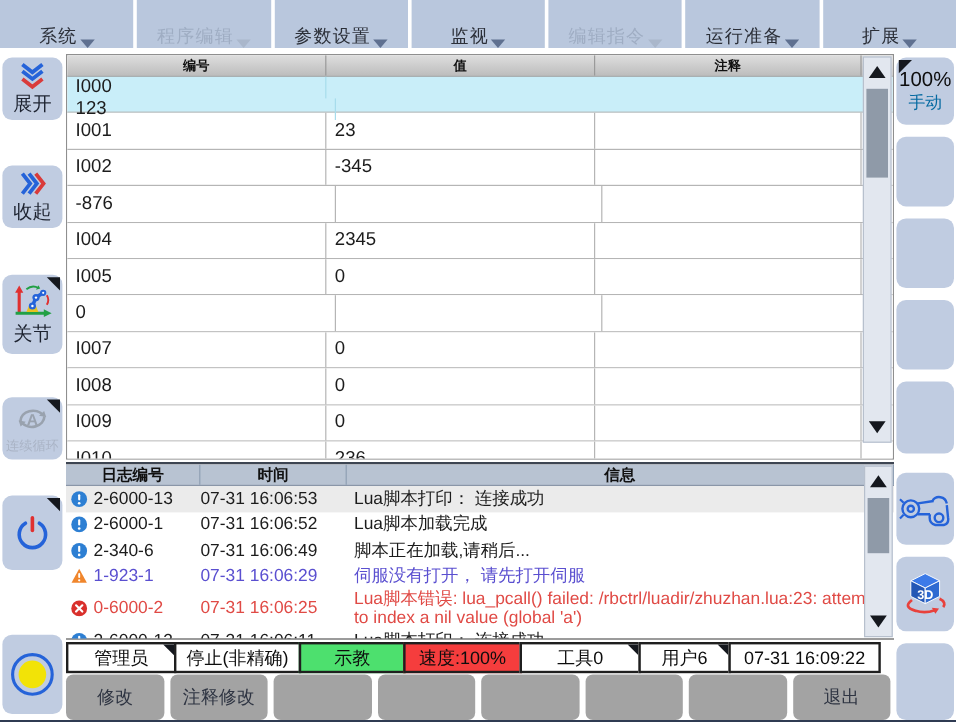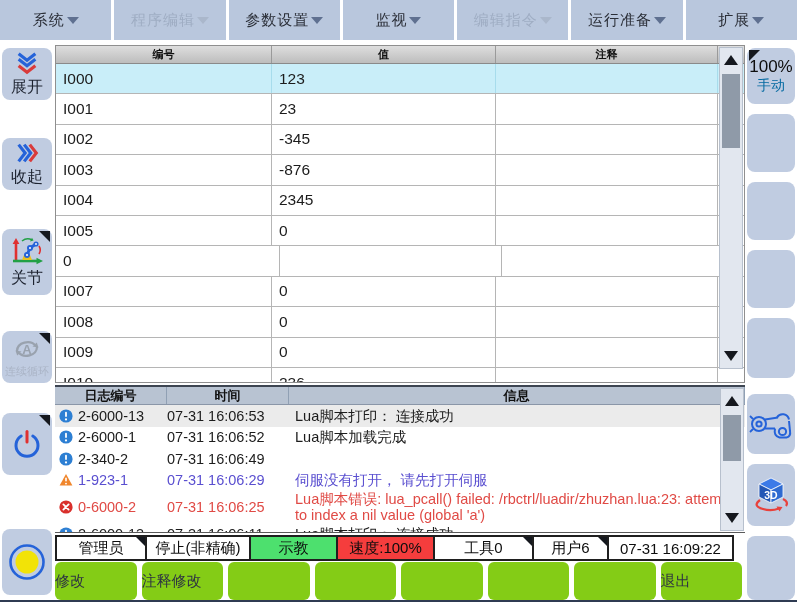--- a/index.html
+++ b/index.html
@@ -2,41 +2,41 @@
 <html><head>
 <meta charset="utf-8">
 <style>
   * { box-sizing: border-box; margin: 0; padding: 0; }
   html,body { background:#fff; }
   body { font-family:"Liberation Sans","DejaVu Sans",sans-serif; }
   .page { position:relative; width:797px; height:602px; background:#fff; overflow:hidden; border-bottom:2px solid #2f3b52;}
 
   
   .menubar { position:absolute; left:0; top:0; width:797px; height:40px; background:#fff; display:flex; gap:3px; }
-  .menu-item { flex:1; background:#b9c7dd; display:flex; align-items:center; justify-content:center; gap:2px; cursor:pointer; }
+  .menu-item { flex:1; background:#b9c7dd; display:flex; align-items:flex-end; justify-content:center; gap:2px; cursor:pointer; }
   .menu-label { font-size:15px; color:#2b2f38; letter-spacing:1px; }
   .caret { width:0; height:0; border-left:6px solid transparent; border-right:6px solid transparent; border-top:7px solid #5f7090; }
   .menu-item.disabled .menu-label { color:#9fadc3; }
   .menu-item.disabled .caret { border-top-color:#aab7cb; }
 
   
   .sbtn { position:absolute; left:2px; width:50px; background:#c0cce1; border-radius:8px; display:flex; flex-direction:column; align-items:center; justify-content:center; gap:1px; cursor:pointer; }
   .sbtn .lbl { font-size:16px; color:#1d2330; }
   .sbtn.disabled .lbl { color:#aab4c6; font-size:11px; }
   .corner-tr { position:absolute; top:2px; right:2px; width:0; height:0; border-top:11px solid #15181e; border-left:11px solid transparent; }
   .corner-tl { position:absolute; top:2px; left:2px; width:0; height:0; border-top:11px solid #15181e; border-right:11px solid transparent; }
 
   
   .var-table { position:absolute; left:55px; top:45px; width:690px; height:338px; background:#fff; border:1px solid #8f8f8f; overflow:hidden; }
   .vt-header { display:flex; height:18px; background:linear-gradient(#dedede,#bdbdbd); border-bottom:1px solid #8a8a8a; }
   .vt-header > div { font-size:11px; font-weight:bold; color:#111; display:flex; align-items:center; justify-content:center; border-right:1px solid #9a9a9a; }
   .vt-c1 { width:216px; } .vt-c2 { width:224px; } .vt-c3 { width:222px; }
   .vt-row { display:flex; height:30.4px; background:#fff; border-bottom:1px solid #b5b5b5; cursor:pointer; }
   .vt-row > div { font-size:15.5px; color:#1c1c1c; display:flex; align-items:center; padding-left:7px; border-right:1px solid #b5b5b5; }
-  .vt-row.selected { background:#c9eef9; }
+  .vt-row.selected { background:#c9eef9;flex-direction:column; }
   .vt-row.selected > div { border-right-color:#a7dcec; }
 
   
   .scrollbar { position:absolute; width:24px; background:#e2e7ef; border:1px solid #b7c0cd; }
   .vt-sb { right:1px; top:1px; height:322px; }
   .log-sb { right:1px; top:1px; height:143px; }
   .sb-up, .sb-down { position:absolute; left:50%; transform:translateX(-50%); width:0; height:0; cursor:pointer; }
   .sb-up { top:7px; border-left:7px solid transparent; border-right:7px solid transparent; border-bottom:10px solid #15181e; }
   .sb-down { bottom:7px; border-left:7px solid transparent; border-right:7px solid transparent; border-top:10px solid #15181e; }
   .sb-thumb { position:absolute; left:2px; right:2px; background:#8f9aa8; cursor:grab; }
@@ -60,21 +60,21 @@
   
   .statusbar { position:absolute; left:55px; top:535px; width:687px; height:26px; display:flex; }
   .seg { border:2px solid #1f1f1f; background:#fff; display:flex; align-items:center; justify-content:center; font-size:15px; color:#0d0d0d; position:relative; margin-left:-2px; }
   .seg:first-child { margin-left:0; }
   .seg-role { width:92px; } .seg-run { width:106px; } .seg-mode { width:89px; background:#4de06e; }
   .seg-speed { width:99px; background:#f53d3d; } .seg-tool { width:101px; } .seg-user { width:77px; } .seg-time { width:127px; }
   .seg .flag { position:absolute; top:0; right:0; width:0; height:0; border-top:9px solid #15181e; border-left:9px solid transparent; }
 
   
   .btnrow { position:absolute; left:55px; top:562px; width:687px; height:38px; display:flex; gap:5px; }
-  .bbtn { flex:1; background:#84cc16; border-radius:6px; display:flex; align-items:center; justify-content:flex-start; font-size:15px; color:#2e3442; cursor:pointer; }
+  .bbtn { flex:1; background:#a3a3a3; border-radius:6px; display:flex; align-items:center; justify-content:center; font-size:15px; color:#2e3442; cursor:pointer; }
 
   
   .rbtn { position:absolute; left:747px; width:48px; background:#c0cce1; border-radius:8px; cursor:pointer; display:flex; flex-direction:column; align-items:center; justify-content:center; }
   .rp-speed { font-size:17px; color:#0d0d0d; }
   .rp-mode { font-size:14px; color:#0369a1; font-weight:normal; }
 </style>
 </head>
 <body>
 
 <div class="page">
@@ -205,21 +205,20 @@
       <div class="vt-c1">I001</div>
       <div class="vt-c2">23</div>
       <div class="vt-c3"></div>
     </div>
     <div class="vt-row">
       <div class="vt-c1">I002</div>
       <div class="vt-c2">-345</div>
       <div class="vt-c3"></div>
     </div>
     <div class="vt-row">
-      <div class="vt-c1">I003</div>
       <div class="vt-c2">-876</div>
       <div class="vt-c3"></div>
     </div>
     <div class="vt-row">
       <div class="vt-c1">I004</div>
       <div class="vt-c2">2345</div>
       <div class="vt-c3"></div>
     </div>
     <div class="vt-row">
       <div class="vt-c1">I005</div>
@@ -296,23 +295,24 @@
 
     <div class="log-row">
       <div class="log-c1">
         <span class="licon">
           <svg viewBox="0 0 14 14" width="14" height="14">
               <circle cx="7" cy="7" r="6.6" fill="#2d7fd3"></circle>
               <rect x="6.1" y="2.8" width="1.8" height="5.2" rx="0.9" fill="#fff"></rect>
               <circle cx="7" cy="10.4" r="1.1" fill="#fff"></circle>
             </svg>
         </span>
-        <span>2-340-2</span>
+        <span>2-340-6</span>
       </div>
       <div class="log-c2">07-31 16:06:49</div>
+      <div class="log-c3">脚本正在加载,请稍后...</div>
     </div>
 
     <div class="log-row warn">
       <div class="log-c1">
         <span class="licon">
           <svg viewBox="0 0 14 14" width="14" height="14">
               <path d="M7 1 L13.4 12.6 H0.6 Z" fill="#f0862c"></path>
               <rect x="6.2" y="4.6" width="1.6" height="4" rx="0.8" fill="#fff"></rect>
               <circle cx="7" cy="10.6" r="0.95" fill="#fff"></circle>
             </svg>

